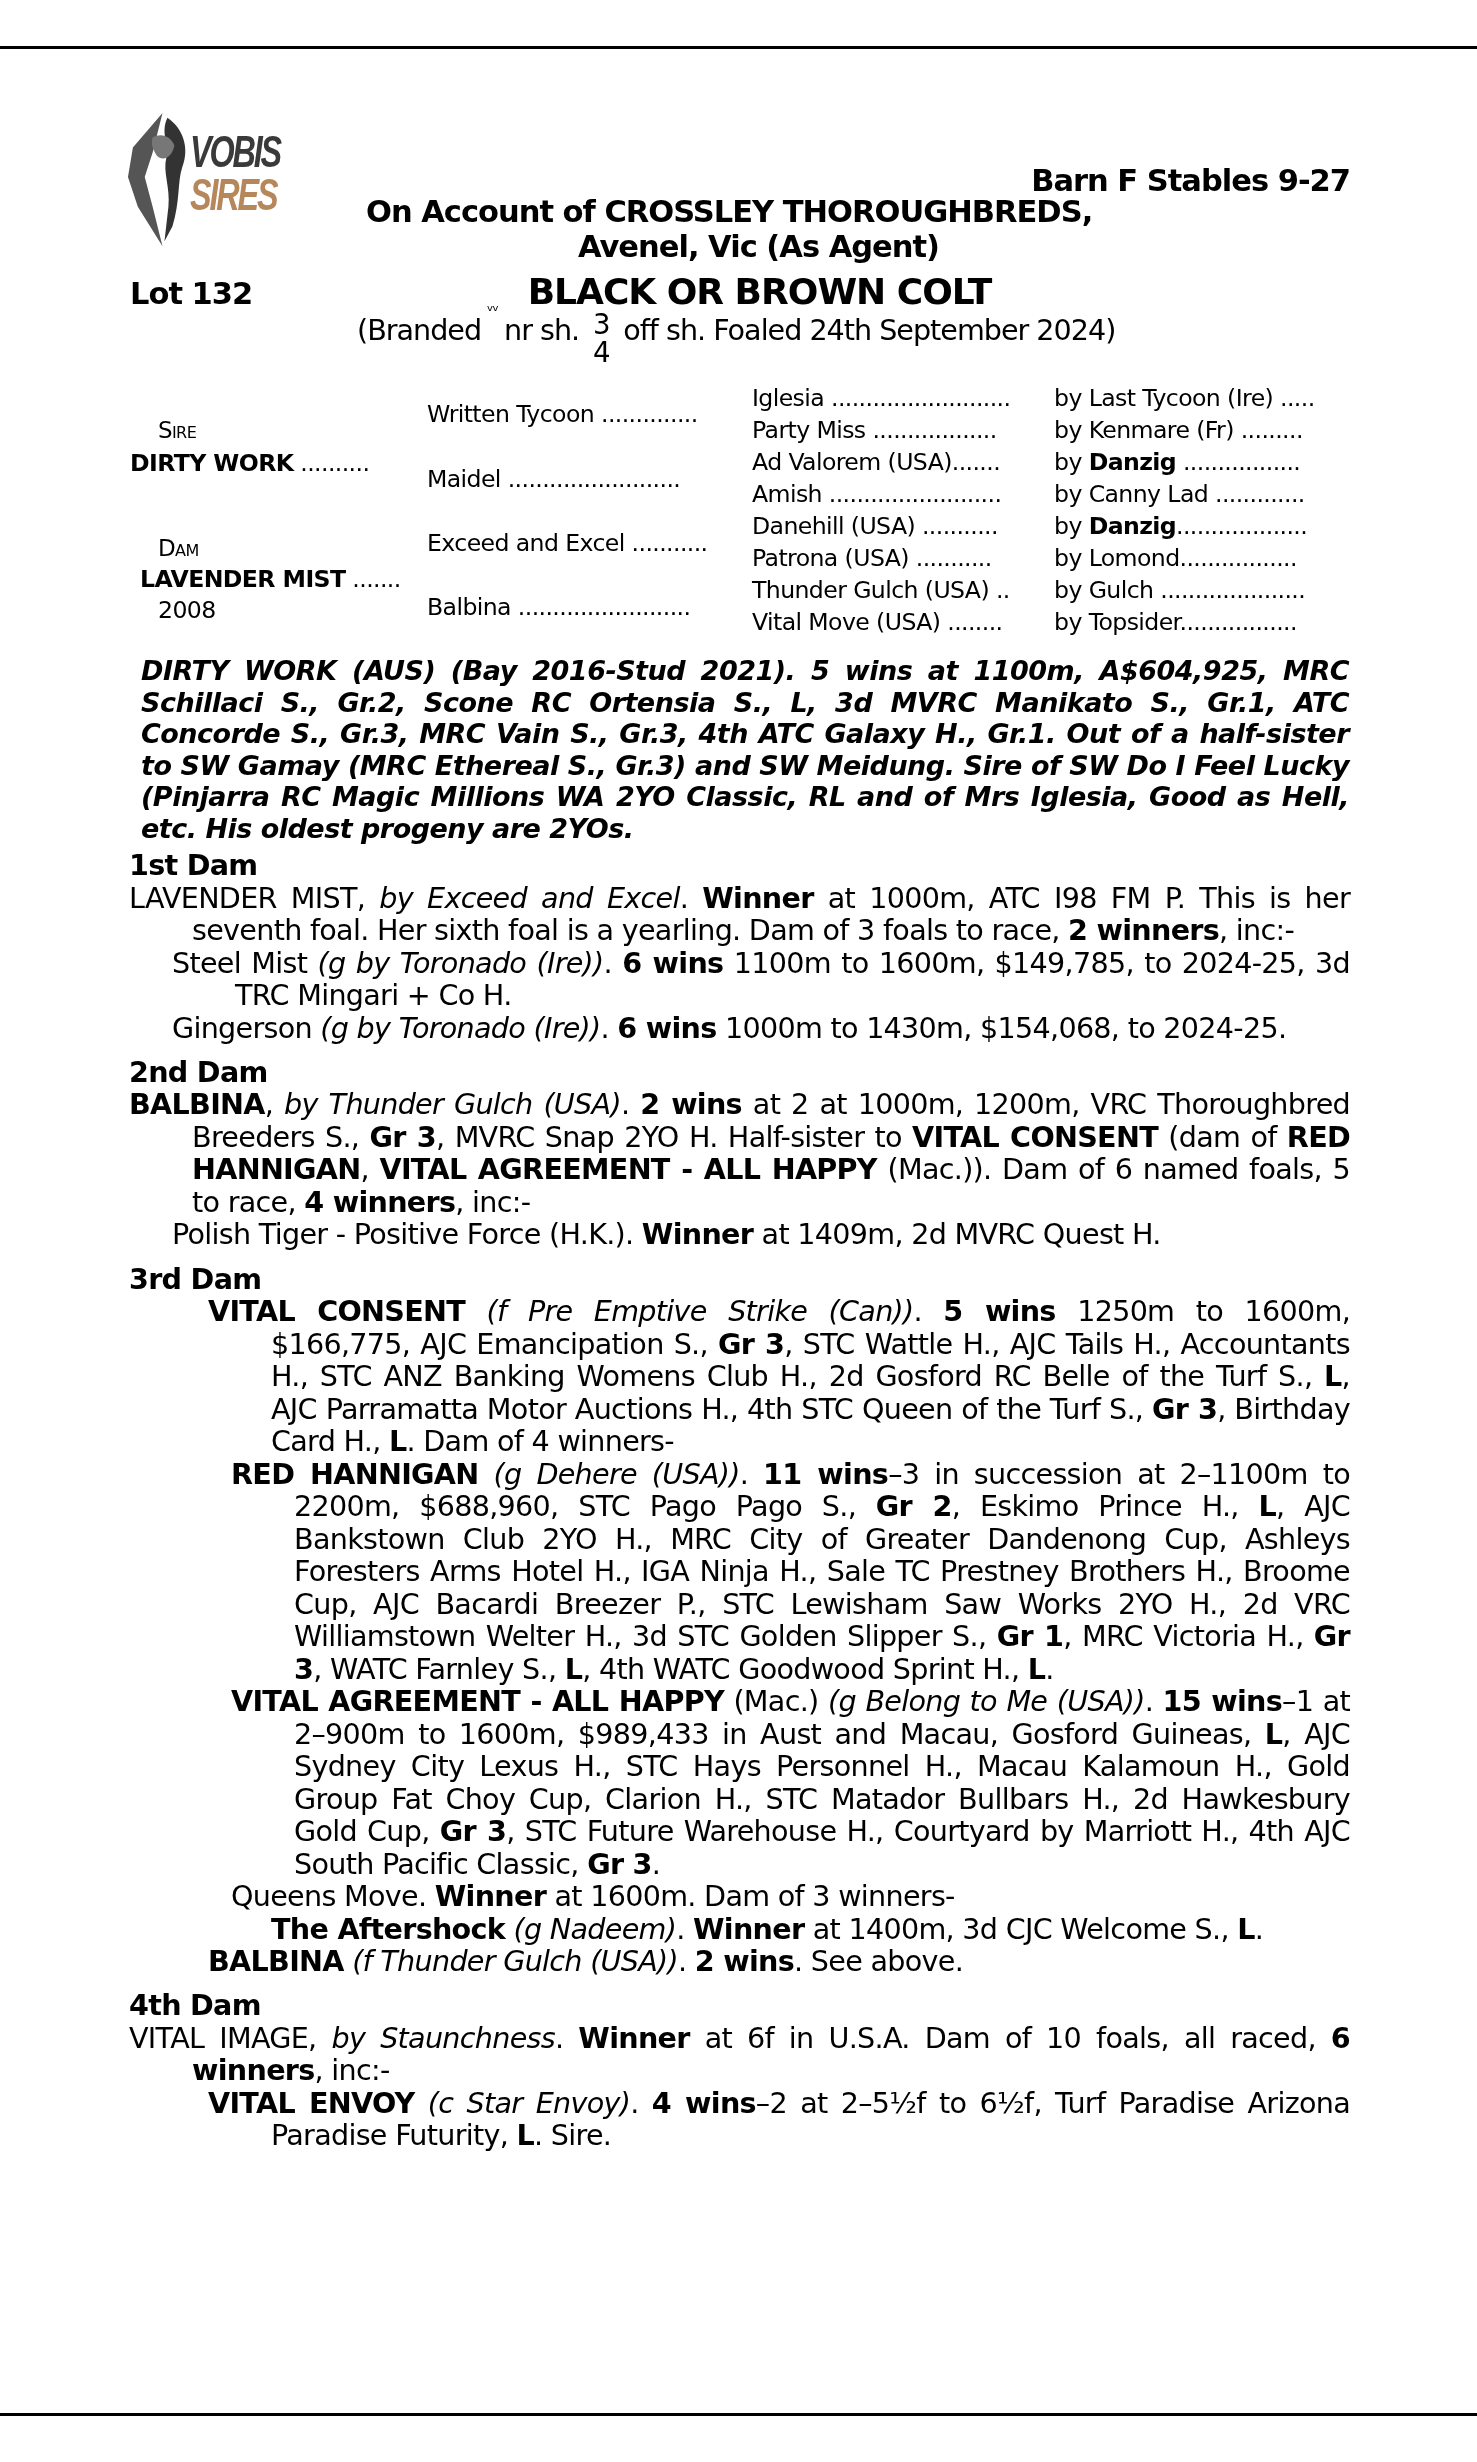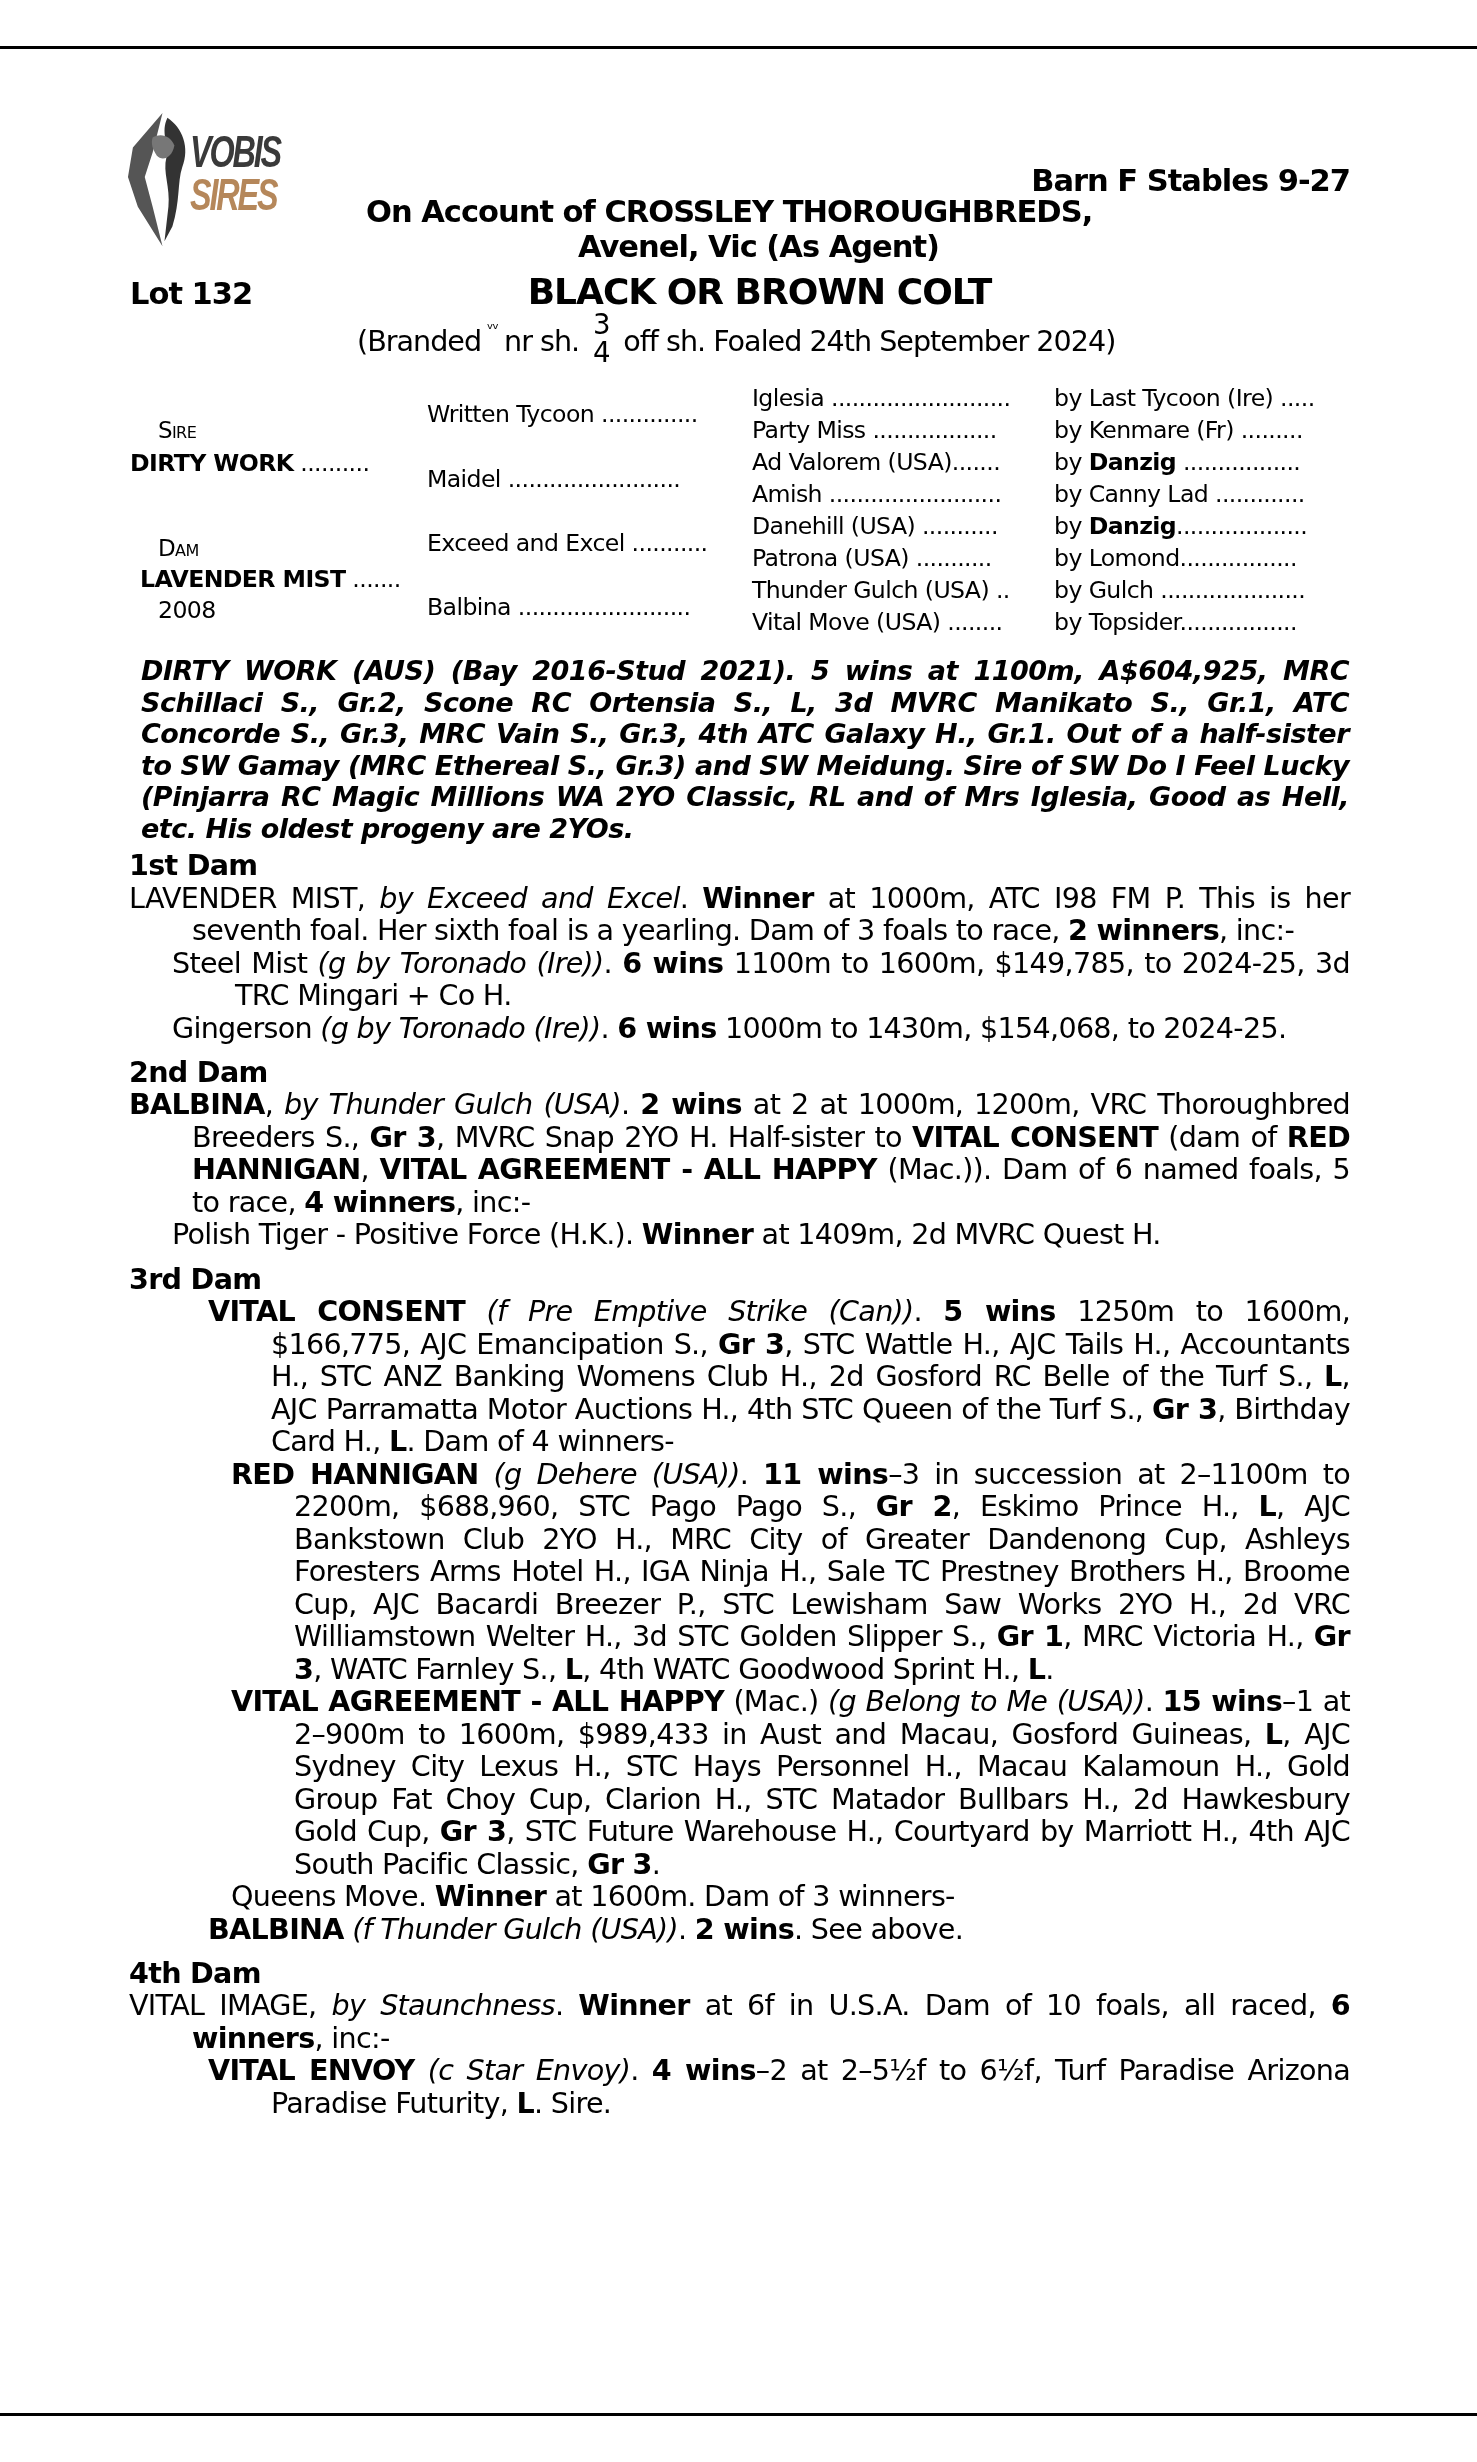--- a/index.html
+++ b/index.html
@@ -13,21 +13,21 @@
   
   .logo { position: absolute; left: 123px; top: 108px; width: 197px; height: 148px; }
   .logo-text-1 { position: absolute; left: 67px; top: 17.7px; font-family: "Liberation Sans", sans-serif; font-weight: bold; font-size: 45px; letter-spacing: -3px; color: #3a3a3a; transform: scaleX(0.72); transform-origin: left; font-style: italic; }
   .logo-text-2 { position: absolute; left: 67px; top: 61px; font-family: "Liberation Sans", sans-serif; font-weight: bold; font-size: 45px; letter-spacing: -3px; color: #b5875a; transform: scaleX(0.72); transform-origin: left; font-style: italic; }
 
   .barn { position: absolute; right: 128px; top: 163px; font-weight: bold; font-size: 30.5px; letter-spacing: -1px; }
   .vendor1 { position: absolute; left: 366px; top: 194px; font-weight: bold; font-size: 30.5px; letter-spacing: -1px; }
   .vendor2 { position: absolute; left: 0; width: 1478px; top: 229px; text-align: center; font-weight: bold; font-size: 30.5px; letter-spacing: -1px; padding-left: 39px; }
   .lot { position: absolute; left: 130px; top: 276px; font-weight: bold; font-size: 30.5px; letter-spacing: -1px; }
   .title { position: absolute; left: 0; width: 1478px; top: 271px; text-align: center; font-weight: bold; font-size: 36px; letter-spacing: -1px; padding-left: 41px; }
-  .brand { position: absolute; left: 357px; top: 313px; font-size: 28.6px; letter-spacing: -1px; display: flex; align-items: center; white-space: pre; }
+  .brand { position: absolute; left: 357px; top: 313px; font-size: 28.6px; letter-spacing: -1px; display: flex; align-items: flex-start; white-space: pre; }
   .brand .sup { font-size: 15.8px; position: relative; top: -11.8px; margin: 0 5.9px 0 5.9px; }
   .brand .frac { display: inline-flex; flex-direction: column; align-items: center; font-size: 27.6px; line-height: 27.6px; margin: 0 13.8px; position: relative; top: -2px; }
 
   
   .ped { position: absolute; left: 0; top: 384px; width: 1478px; height: 261px; font-size: 23.6px; letter-spacing: -0.6px; }
   .ped .cell { position: absolute; white-space: nowrap; }
   .ped .label-sc { font-size: 23px; font-variant: small-caps; }
   .ped b { font-weight: bold; }
 
   
@@ -122,20 +122,21 @@
     <div class="entry lvl1"><span>Steel Mist </span><i>(g by Toronado (Ire))</i><span>. </span><b>6 wins</b><span> 1100m to 1600m, $149,785, to 2024-25, 3d TRC Mingari + Co H.</span></div>
     <div class="entry lvl1"><span>Gingerson </span><i>(g by Toronado (Ire))</i><span>. </span><b>6 wins</b><span> 1000m to 1430m, $154,068, to 2024-25.</span></div>
     <div class="section-head">2nd Dam</div>
     <div class="entry lvl0"><b>BALBINA</b><span>, </span><i>by Thunder Gulch (USA)</i><span>. </span><b>2 wins</b><span> at 2 at 1000m, 1200m, VRC Thoroughbred Breeders S., </span><b>Gr 3</b><span>, MVRC Snap 2YO H. Half-sister to </span><b>VITAL CONSENT</b><span> (dam of </span><b>RED HANNIGAN</b><span>, </span><b>VITAL AGREEMENT - ALL HAPPY</b><span> (Mac.)). Dam of 6 named foals, 5 to race, </span><b>4 winners</b><span>, inc:-</span></div>
     <div class="entry lvl1"><span>Polish Tiger - Positive Force (H.K.). </span><b>Winner</b><span> at 1409m, 2d MVRC Quest H.</span></div>
     <div class="section-head">3rd Dam</div>
     <div class="entry lvl2"><b>VITAL CONSENT</b><span> </span><i>(f Pre Emptive Strike (Can))</i><span>. </span><b>5 wins</b><span> 1250m to 1600m, $166,775, AJC Emancipation S., </span><b>Gr 3</b><span>, STC Wattle H., AJC Tails H., Accountants H., STC ANZ Banking Womens Club H., 2d Gosford RC Belle of the Turf S., </span><b>L</b><span>, AJC Parramatta Motor Auctions H., 4th STC Queen of the Turf S., </span><b>Gr 3</b><span>, Birthday Card H., </span><b>L</b><span>. Dam of 4 winners-</span></div>
     <div class="entry lvl3"><b>RED HANNIGAN</b><span> </span><i>(g Dehere (USA))</i><span>. </span><b>11 wins</b><span>–3 in succession at 2–1100m to 2200m, $688,960, STC Pago Pago S., </span><b>Gr 2</b><span>, Eskimo Prince H., </span><b>L</b><span>, AJC Bankstown Club 2YO H., MRC City of Greater Dandenong Cup, Ashleys Foresters Arms Hotel H., IGA Ninja H., Sale TC Prestney Brothers H., Broome Cup, AJC Bacardi Breezer P., STC Lewisham Saw Works 2YO H., 2d VRC Williamstown Welter H., 3d STC Golden Slipper S., </span><b>Gr 1</b><span>, MRC Victoria H., </span><b>Gr 3</b><span>, WATC Farnley S., </span><b>L</b><span>, 4th WATC Goodwood Sprint H., </span><b>L</b><span>.</span></div>
     <div class="entry lvl3"><b>VITAL AGREEMENT - ALL HAPPY</b><span> (Mac.) </span><i>(g Belong to Me (USA))</i><span>. </span><b>15 wins</b><span>–1 at 2–900m to 1600m, $989,433 in Aust and Macau, Gosford Guineas, </span><b>L</b><span>, AJC Sydney City Lexus H., STC Hays Personnel H., Macau Kalamoun H., Gold Group Fat Choy Cup, Clarion H., STC Matador Bullbars H., 2d Hawkesbury Gold Cup, </span><b>Gr 3</b><span>, STC Future Warehouse H., Courtyard by Marriott H., 4th AJC South Pacific Classic, </span><b>Gr 3</b><span>.</span></div>
     <div class="entry lvl3"><span>Queens Move. </span><b>Winner</b><span> at 1600m. Dam of 3 winners-</span></div>
+    <div class="entry lvl4"><b>The Aftershock</b><span> </span><i>(g Nadeem)</i><span>. </span><b>Winner</b><span> at 1400m, 3d CJC Welcome S., </span><b>L</b><span>.</span></div>
     <div class="entry lvl2"><b>BALBINA</b><span> </span><i>(f Thunder Gulch (USA))</i><span>. </span><b>2 wins</b><span>. See above.</span></div>
     <div class="section-head">4th Dam</div>
     <div class="entry lvl0"><span>VITAL IMAGE, </span><i>by Staunchness</i><span>. </span><b>Winner</b><span> at 6f in U.S.A. Dam of 10 foals, all raced, </span><b>6 winners</b><span>, inc:-</span></div>
     <div class="entry lvl2"><b>VITAL ENVOY</b><span> </span><i>(c Star Envoy)</i><span>. </span><b>4 wins</b><span>–2 at 2–5½f to 6½f, Turf Paradise Arizona Paradise Futurity, </span><b>L</b><span>. Sire.</span></div>
   </div>
 
 <div class="rule bottom"></div>
 
 
 </body></html>

